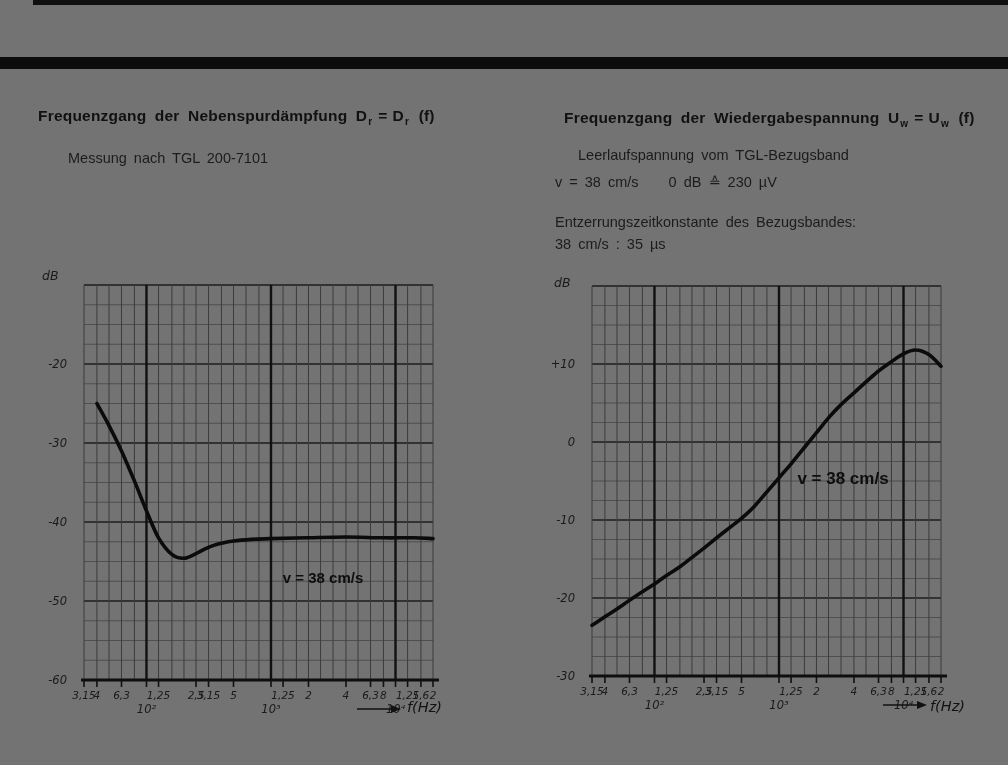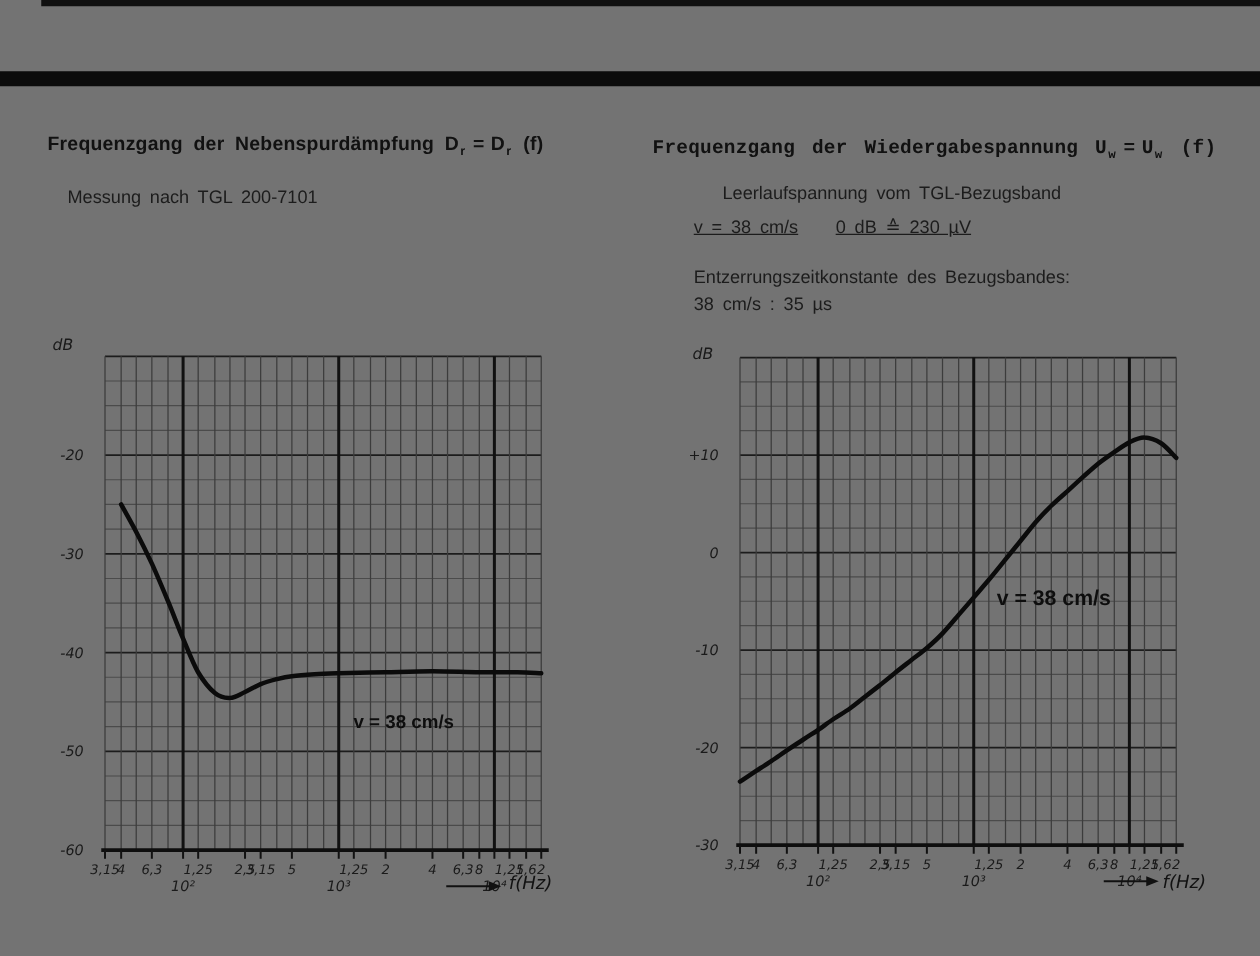--- a/index.html
+++ b/index.html
@@ -3,27 +3,27 @@
 <meta charset="utf-8">
 <style>
   html,body{margin:0;padding:0;background:#e8e6e1;}
   .page{position:relative;width:1008px;height:765px;background:#737373;overflow:hidden;
         font-family:"Liberation Sans","DejaVu Sans",sans-serif;color:#141414;}
   .rule-top{position:absolute;left:33px;top:0;width:975px;height:5px;background:#101010;}
   .rule-header{position:absolute;left:0;top:57px;width:1008px;height:12px;background:#0c0c0c;}
   .title{position:absolute;font-weight:bold;font-size:15.5px;letter-spacing:.2px;word-spacing:4px;
          color:#111;white-space:nowrap;}
   .title-left{left:38px;top:107px;}
-  .title-right{left:522px;top:109px;font-family:Liberation Mono, monospace;}
+  .title-right{left:564px;top:109px;}
   .title sub{font-size:10px;font-weight:bold;margin:0 1px;}
   .title .eq{margin:0 5px;}
   .subline{position:absolute;font-size:14.5px;color:#1c1c1c;word-spacing:3px;white-space:nowrap;}
-  .sub-left{left:54px;top:150px;}
+  .sub-left{left:68px;top:150px;}
   .r1{left:578px;top:147px;}
-  .r2{left:555px;top:174px;text-decoration:underline;}
+  .r2{left:555px;top:174px;}
   .r2 .gap{margin-left:30px;}
   .r3{left:555px;top:214px;}
   .r4{left:555px;top:236px;}
   .db-label{position:absolute;font:italic 12.5px "DejaVu Sans",sans-serif;color:#1a1a1a;}
   .db1{left:42px;top:268px;}
   .db2{left:554px;top:275px;}
   .fhz{position:absolute;font:italic 14.5px "DejaVu Sans",sans-serif;color:#121212;}
   .fhz1{left:407px;top:699px;}
   .fhz2{left:930px;top:698px;}
   .ann{position:absolute;font-weight:bold;color:#0e0e0e;text-align:center;white-space:nowrap;}

